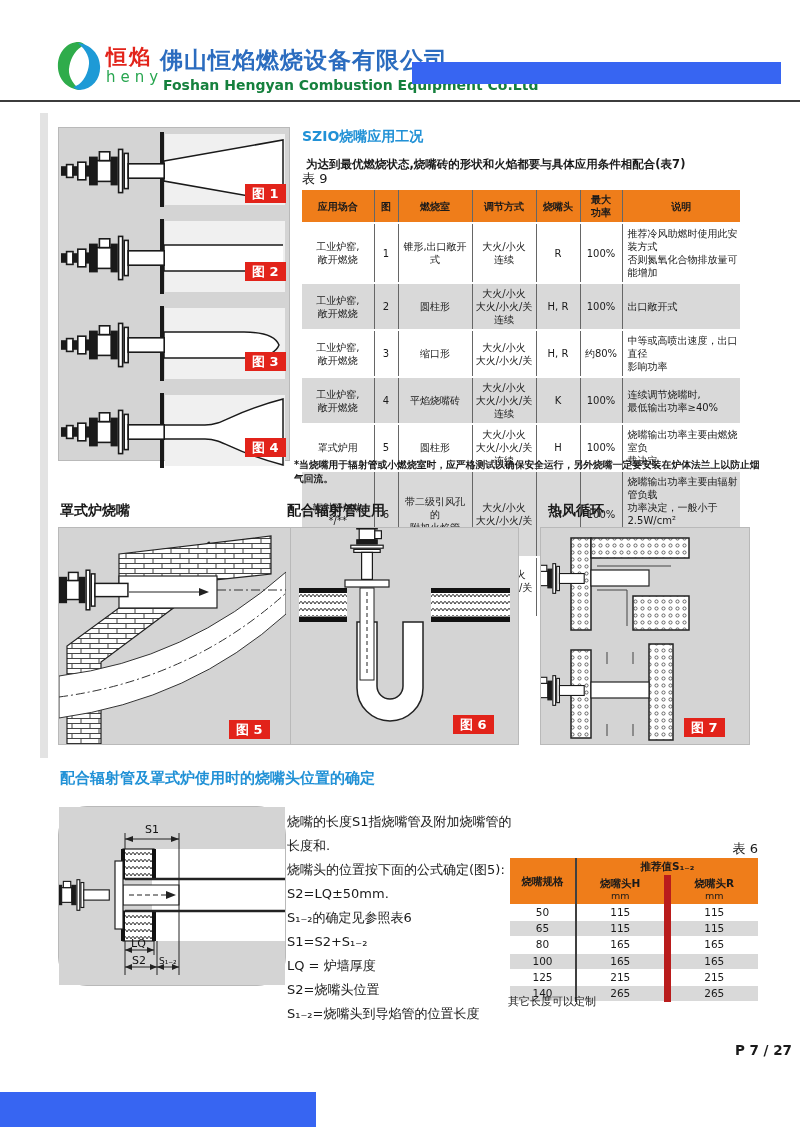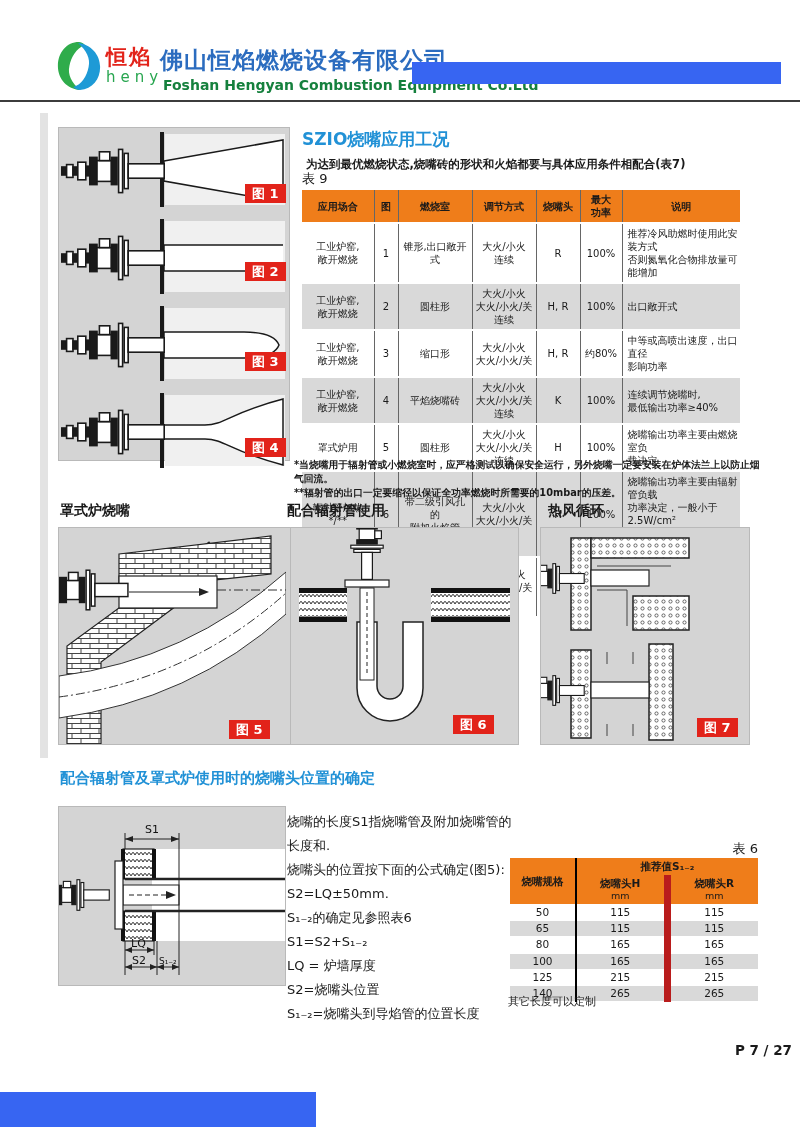--- a/index.html
+++ b/index.html
@@ -17,21 +17,21 @@
   .company-en{font-size:14px;font-weight:bold;color:#15803d;}
   .hdr-bar{left:412px;top:62px;width:369px;height:22px;background:#3765f2;}
   .left-strip{left:40px;top:113px;width:8px;height:645px;background:#e3e3e3;}
   
   .panel{background:#d4d4d4;border:1px solid #b9b9b9;box-sizing:border-box;}
   .fig-label{
     position:absolute;background:#e2231a;color:#fff;font-weight:bold;
     font-size:13px;line-height:1;padding:3px 7px;white-space:nowrap;
   }
   
-  .sec1-title{left:302px;top:128px;font-size:17px;font-weight:bold;color:#2191d6;}
+  .sec1-title{left:302px;top:128px;font-size:14px;font-weight:bold;color:#2191d6;}
   .sec1-intro{left:306px;top:157px;width:430px;font-size:11.5px;font-weight:bold;}
   .t9-cap{left:302px;top:170px;width:438px;font-size:13px;}
   table.t9{border-collapse:collapse;width:438px;font-size:10px;table-layout:fixed;}
   .t9 th{background:#ef7d1a;font-weight:bold;padding:4px 1px;}
   .t9 th,.t9 td{
     border-left:1px solid #666;border-right:1px solid #666;
     border-top:2px solid #fff;border-bottom:2px solid #fff;
     text-align:center;vertical-align:middle;white-space:pre-line;line-height:1.3;
     padding:3px 2px;overflow:hidden;
   }
@@ -48,21 +48,21 @@
   .pos-text div{line-height:24px;min-height:24px;}
   .t6-cap{left:510px;top:840px;width:248px;text-align:right;font-size:13px;}
   table.t6{border-collapse:collapse;width:248px;font-size:10.5px;table-layout:fixed;}
   .t6 th{background:#ef7d1a;font-weight:bold;padding:2px 10px;}
   .t6 th,.t6 td{
     border-left:1px solid #777;border-right:7px solid #b91c1c;
     text-align:center;vertical-align:middle;line-height:1.25;
   }
   .t6 th:first-child,.t6 td:first-child{border-left:none;}
   .t6 th:last-child,.t6 td:last-child{border-right:none;}
-  .t6 .thick{border-right:2px solid #000000;}
+  .t6 .thick{border-right:2px solid #404040;}
   .t6 td{padding:1px 0;border-top:1px solid #fff;border-bottom:1px solid #fff;}
   .t6 tr.alt td{background:#d9d9d9;}
   .t6 .unit{font-weight:normal;font-size:9.5px;display:block;}
   .t6-note{left:508px;top:994px;font-size:11px;}
   .page-num{right:8px;top:1042px;font-size:13.5px;font-weight:bold;}
   .footer-bar{left:0;top:1092px;width:316px;height:35px;background:#3765f2;}
   svg text{font-family:"DejaVu Sans","Liberation Sans",sans-serif;}
 </style>
 </head>
 <body>
@@ -260,21 +260,20 @@
       <td>100%</td>
       <td class="notes">使用附加火焰管防止降低火焰温
 度（建议流速大于15m/s)</td>
     </tr>
   </tbody>
     </table>
 </div>
 
 <div class="abs footnotes">
   <div>*当烧嘴用于辐射管或小燃烧室时，应严格测试以确保安全运行，另外烧嘴一定要安装在炉体法兰上以防止烟气回流。</div>
-  <div>**辐射管的出口一定要缩径以保证全功率燃烧时所需要的10mbar的压差。</div>
 </div>
 
 <div class="abs mid-cap" style="left:60px;top:502px;">罩式炉烧嘴</div>
 <div class="abs mid-cap" style="left:287px;top:502px;">配合辐射管使用</div>
 <div class="abs mid-cap" style="left:548px;top:502px;">热风循环</div>
 
 <div class="abs panel" style="left:58px;top:527px;width:271px;height:218px;">
   <svg width="227" height="216">
     <rect width="227" height="216" fill="#d4d4d4"></rect>
     <polygon points="8,216 8,118 150,14 168,40 42,134 42,216" fill="url(#pbrick)" stroke="#222" stroke-width="1.2"></polygon>
@@ -322,26 +321,26 @@
     <rect x="50" y="42" width="58" height="16" fill="#fff" stroke="#222" stroke-width="1.2"></rect>
     <use href="#burner" x="-38" y="34" width="92" height="33"></use>
     <g stroke="#222" stroke-width="1.5" fill="url(#pdot)">
       <rect x="30" y="122" width="20" height="88"></rect>
       <rect x="108" y="116" width="24" height="96"></rect>
     </g>
     <path d="M66,124 V136 M92,124 V136 M66,196 V208 M92,196 V208" stroke="#444" stroke-width="1" fill="none"></path>
     <rect x="50" y="154" width="58" height="16" fill="#fff" stroke="#222" stroke-width="1.2"></rect>
     <use href="#burner" x="-38" y="146" width="92" height="33"></use>
   </svg>
-  <div class="fig-label" style="left:156px;top:190px;">图 7</div>
+  <div class="fig-label" style="left:143px;top:190px;">图 7</div>
 </div>
 
 <div class="abs sec3-title">配合辐射管及罩式炉使用时的烧嘴头位置的确定</div>
 
-<div class="abs panel" style="left:58px;top:806px;width:228px;height:180px;">
+<div class="abs panel" style="left:58px;top:806px;width:228px;height:180px;border-radius:29px;">
   <svg width="226" height="178">
     <rect width="226" height="178" fill="#d4d4d4"></rect>
     <rect x="93" y="42" width="133" height="92" fill="#fff"></rect>
     <g fill="url(#pwave)" stroke="#222" stroke-width="1.2">
       <rect x="64" y="42" width="31" height="30"></rect>
       <rect x="64" y="104" width="31" height="30"></rect>
     </g>
     <g fill="#111">
       <rect x="62" y="42" width="4" height="30"></rect>
         <rect x="93" y="42" width="4" height="30"></rect>

